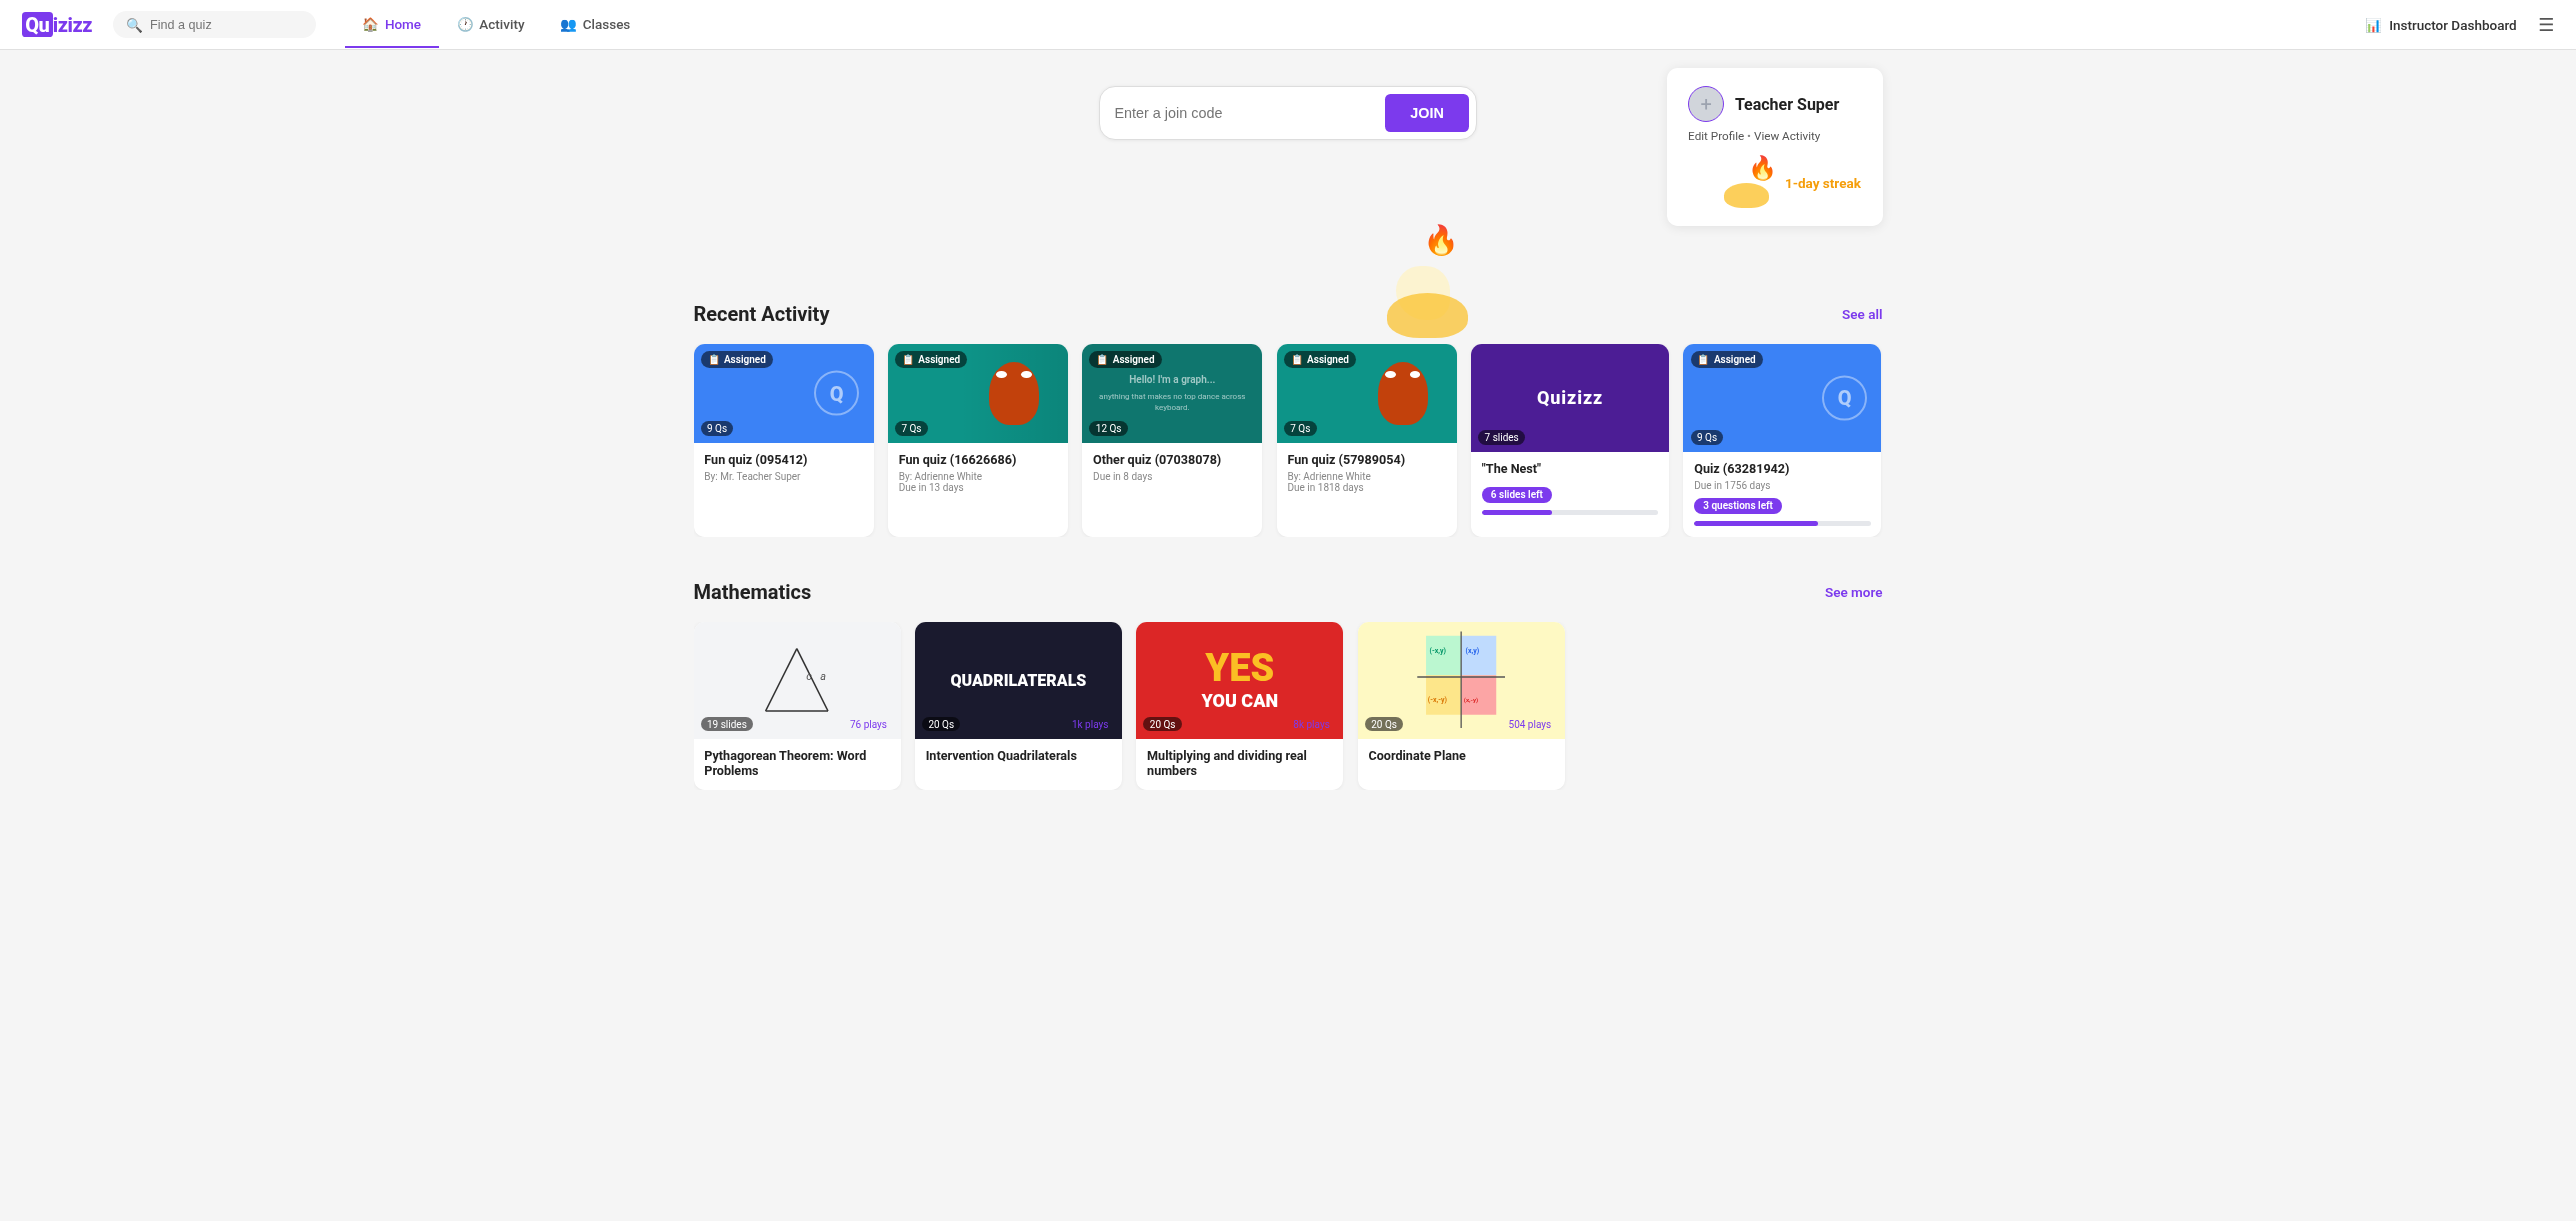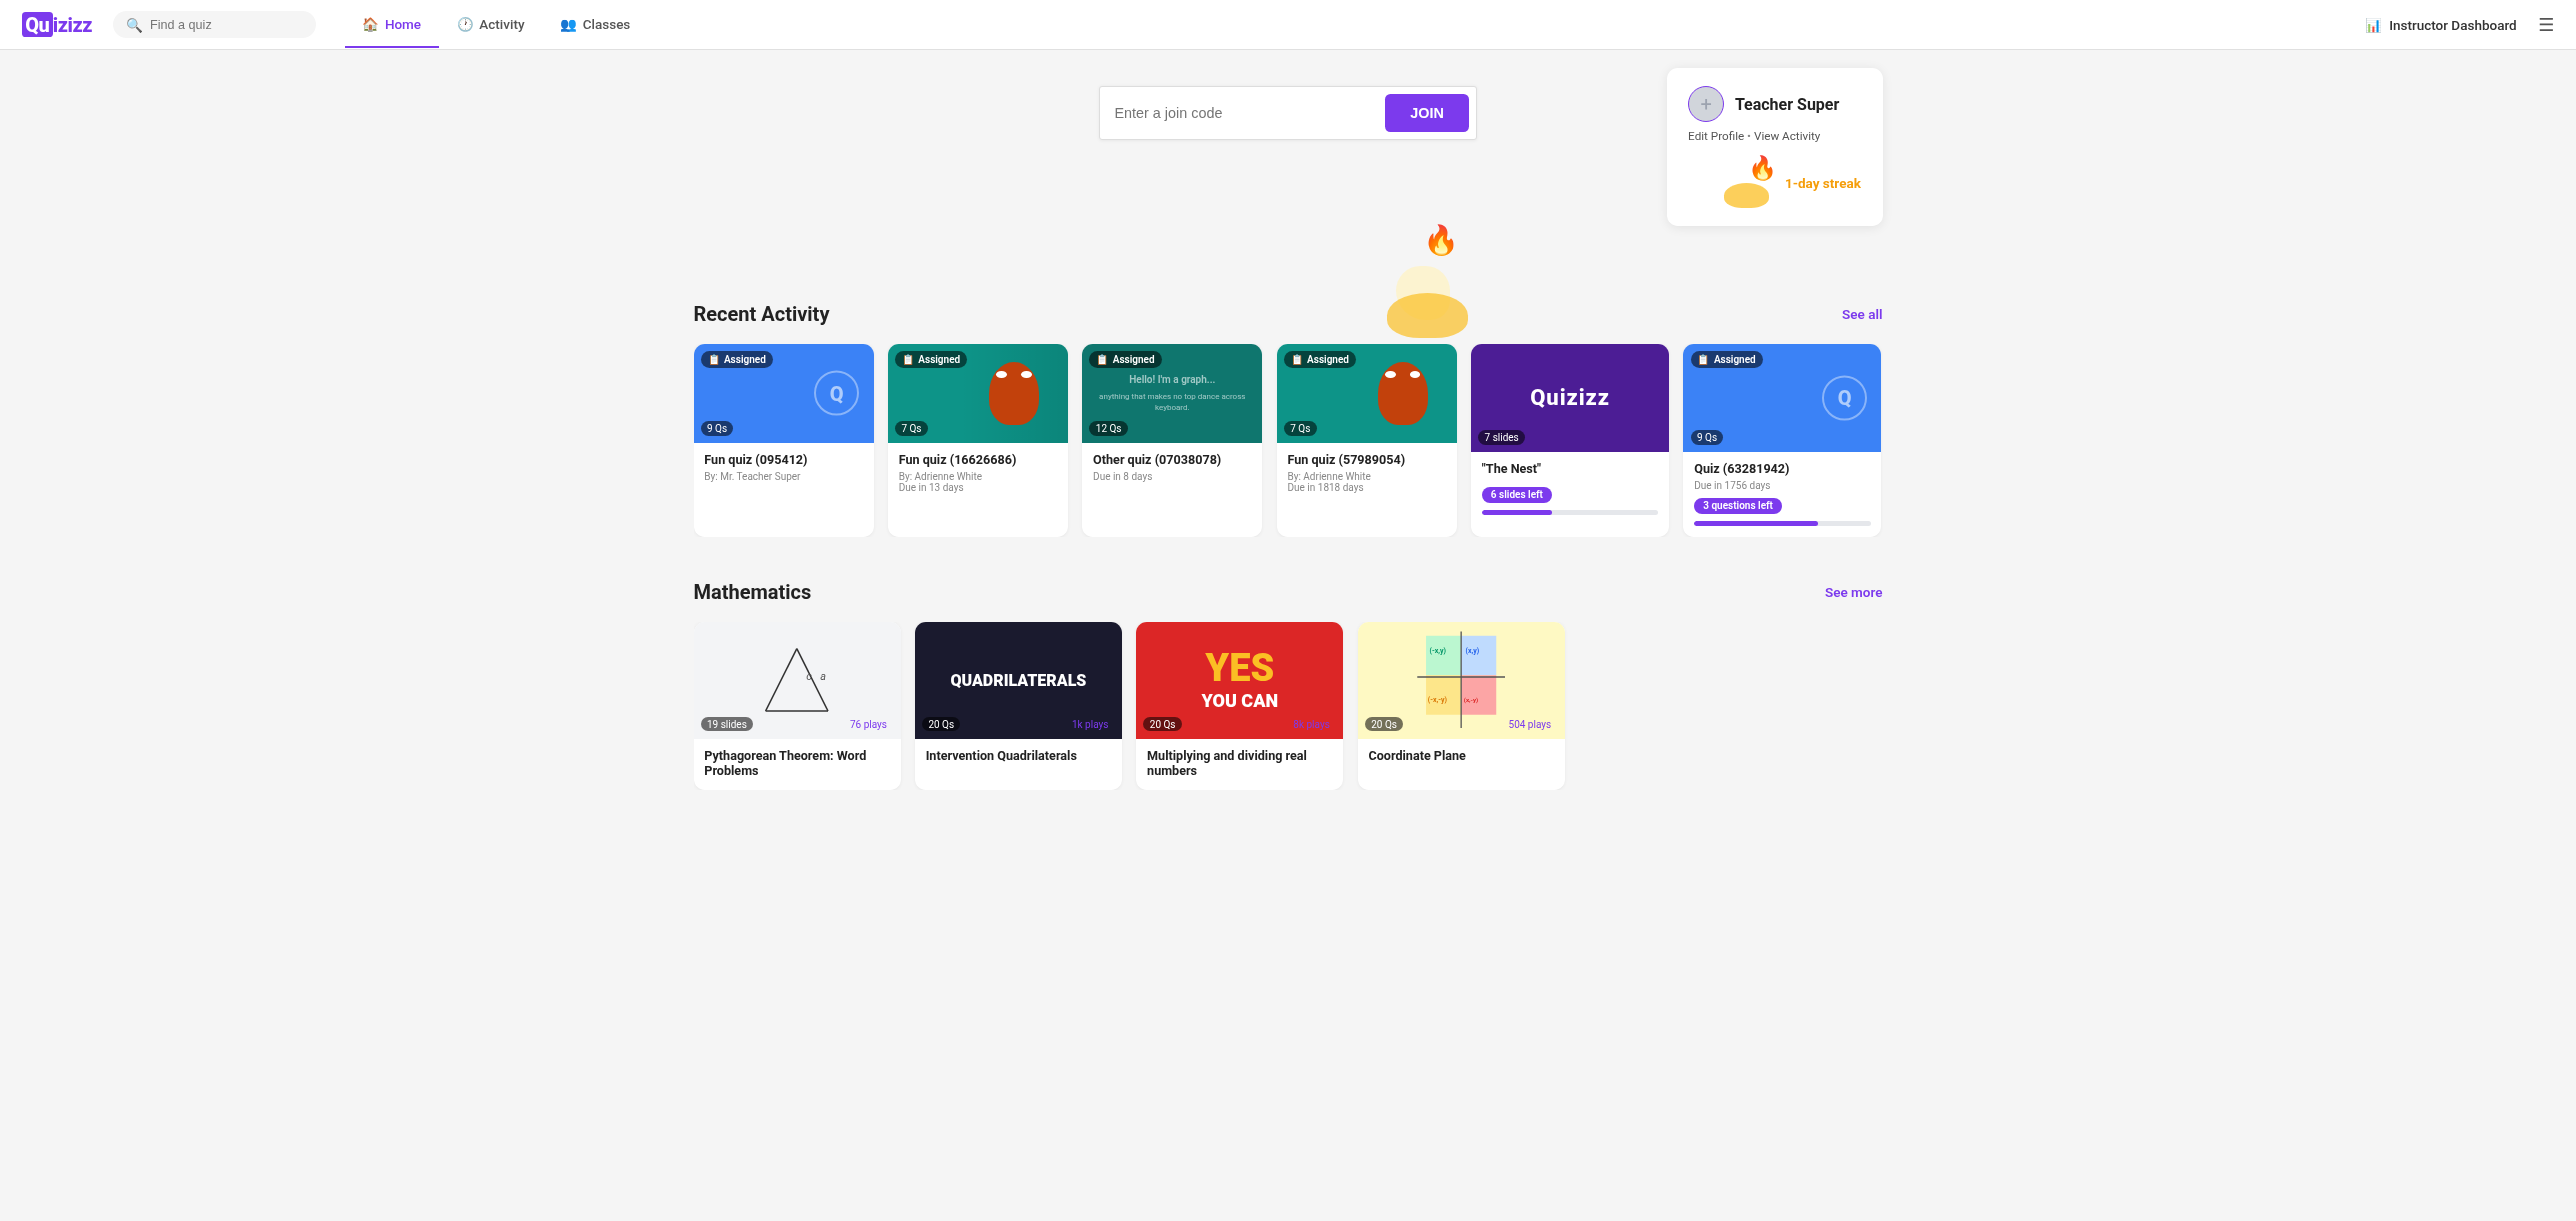--- a/index.html
+++ b/index.html
@@ -44,21 +44,21 @@
     
     .main { max-width: 1297px; margin: 0 auto; padding: 36px 54px 0; }
 
     
     .join-section {
       display: flex; align-items: flex-start; justify-content: center;
       position: relative; margin-bottom: 36px;
     }
     .join-box {
       display: flex; align-items: center; background: #fff;
-      border: 1.4px solid #ddd; border-radius: 3px; padding: 7.2px 7.2px 7.2px 14.4px;
+      border: 1.4px solid #ddd; border-radius: 16px; padding: 7.2px 7.2px 7.2px 14.4px;
       width: 378px; box-shadow: 0 0.9px 3.6px rgba(0,0,0,0.06);
     }
     .join-box input {
       flex: 1; border: none; outline: none; font-size: 14.4px; color: #aaa; background: transparent;
     }
     .join-btn {
       background: #7c3aed; color: #fff; border: none; border-radius: 5.4px;
       padding: 10.8px 25px; font-size: 14.4px; font-weight: 600; cursor: pointer; white-space: nowrap;
     }
     .profile-panel {
@@ -337,21 +337,21 @@
         <div class="activity-card-body">
           <div class="activity-card-title">Fun quiz (57989054)</div>
           <div class="activity-card-by">By: Adrienne White</div>
           <div class="activity-card-due">Due in 1818 days</div>
         </div>
       </div>
 
       <div class="activity-card" style="width:198px;flex:0 0 198px;">
         <div class="activity-card-img quizizz-brand-card" style="background:#4c1d95;height:108px;">
           <div class="q-count-badge">7 slides</div>
-          <div style="color:#fff;font-size:22px;font-weight:800;letter-spacing:0.9px;">Quizizz</div>
+          <div style="color:#fff;font-size:18px;font-weight:800;letter-spacing:0.9px;">Quizizz</div>
         </div>
         <div class="activity-card-body">
           <div class="activity-card-title">"The Nest"</div>
           <div class="slides-left-badge">6 slides left</div>
           <div class="progress-bar-wrap">
             <div class="progress-bar-fill" style="width:40%;"></div>
           </div>
         </div>
       </div>
 

